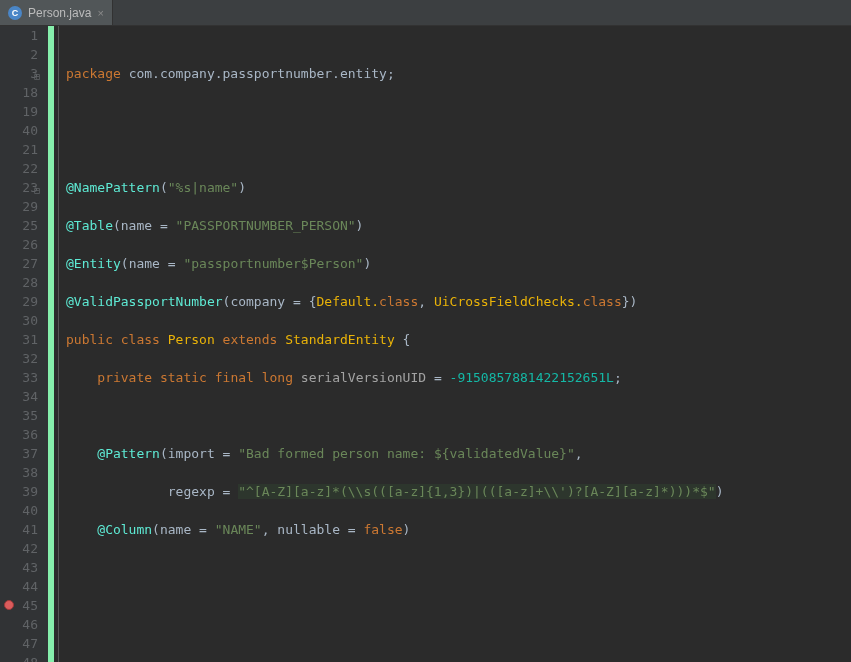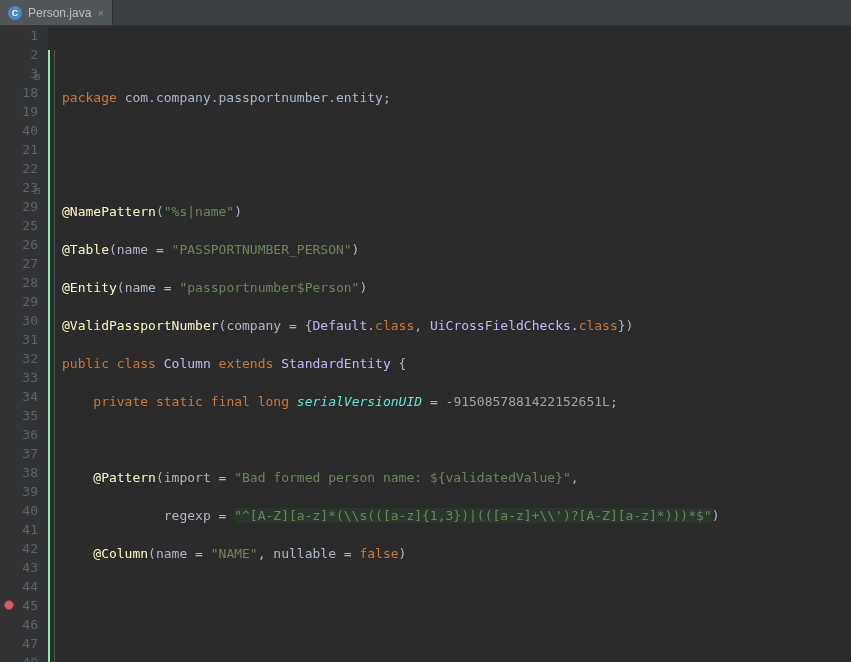--- a/index.html
+++ b/index.html
@@ -65,38 +65,37 @@
     width:10px;height:10px;border-radius:50%;
     background:#db5c5c;border:1px solid #a03939;
     position:absolute; left:4px; top:4px;
   }
   .code {
     flex: 1;
     padding-left: 12px;
     line-height: 19px;
     white-space: pre;
     position: relative;
-    border-left: 2px solid #86efac;
-    margin-top: 24px;
+    border-left: 6px solid #86efac;
   }
   .vline {
     position:absolute;
     left: 4px;
     top:0;
     bottom:0;
     width:1px;
     background:#555555;
   }
   .ln { height:19px; }
   .kw { color: #cc7832; }
   .str { color: #6a8759; }
-  .num { color: #a3a3a3; }
-  .ann { color: #fef9c3; }
-  .type { color: #c4b5fd; }
-  .id { color: #5eead4; font-style: italic; }
+  .num { color: #14b8a6; }
+  .ann { color: #5eead4; }
+  .type { color: #eab308; }
+  .id { color: #a3a3a3; }
   .pkg { color: #a9b7c6; }
   .brace { color: #a9b7c6; }
   .pl { color: #a9b7c6; }
   .rx1 { color:#6a8759; background: rgba(50,80,50,.3);}
   .fold {
     background:#3a3a3a;
     border:1px solid #555;
     border-radius:3px;
     color:#808080;
     padding:0 4px;
@@ -155,21 +154,21 @@
 
   <div class="code">
     <div class="vline"></div>
 <div class="ln"><span class="kw">package</span> <span class="pkg">com.company.passportnumber.entity</span><span class="pl">;</span></div>
 <div class="ln"></div>
 <div class="ln"></div>
 <div class="ln"><span class="ann">@NamePattern</span><span class="pl">(</span><span class="str">"%s|name"</span><span class="pl">)</span></div>
 <div class="ln"><span class="ann">@Table</span><span class="pl">(</span><span class="pl">name = </span><span class="str">"PASSPORTNUMBER_PERSON"</span><span class="pl">)</span></div>
 <div class="ln"><span class="ann">@Entity</span><span class="pl">(</span><span class="pl">name = </span><span class="str">"passportnumber$Person"</span><span class="pl">)</span></div>
 <div class="ln"><span class="ann">@ValidPassportNumber</span><span class="pl">(</span><span class="pl">company = </span><span class="pl">{</span><span class="type">Default.</span><span class="kw">class</span><span class="pl">, </span><span class="type">UiCrossFieldChecks.</span><span class="kw">class</span><span class="pl">})</span></div>
-<div class="ln"><span class="kw">public</span> <span class="kw">class</span> <span class="type">Column</span> <span class="kw">extends</span> <span class="type">StandardEntity</span> <span class="brace">{</span></div>
+<div class="ln"><span class="kw">public</span> <span class="kw">class</span> <span class="type">Person</span> <span class="kw">extends</span> <span class="type">StandardEntity</span> <span class="brace">{</span></div>
 <div class="ln">    <span class="kw">private</span> <span class="kw">static</span> <span class="kw">final</span> <span class="kw">long</span> <span class="id">serialVersionUID</span> <span class="pl">= </span><span class="num">-9150857881422152651L</span><span class="pl">;</span></div>
 <div class="ln"></div>
 <div class="ln">    <span class="ann">@Pattern</span><span class="pl">(</span><span class="pl">import = </span><span class="str">"Bad formed person name: ${validatedValue}"</span><span class="pl">,</span></div>
 <div class="ln">             <span class="pl">regexp = </span><span class="rx1">"^[A-Z][a-z]*(\\s(([a-z]{1,3})|(([a-z]+\\')?[A-Z][a-z]*)))*$"</span><span class="pl">)</span></div>
 <div class="ln">    <span class="ann">@Column</span><span class="pl">(</span><span class="pl">name = </span><span class="str">"NAME"</span><span class="pl">, </span><span class="pl">nullable = </span><span class="kw">false</span><span class="pl">)</span></div>
 
 
 
 
 

